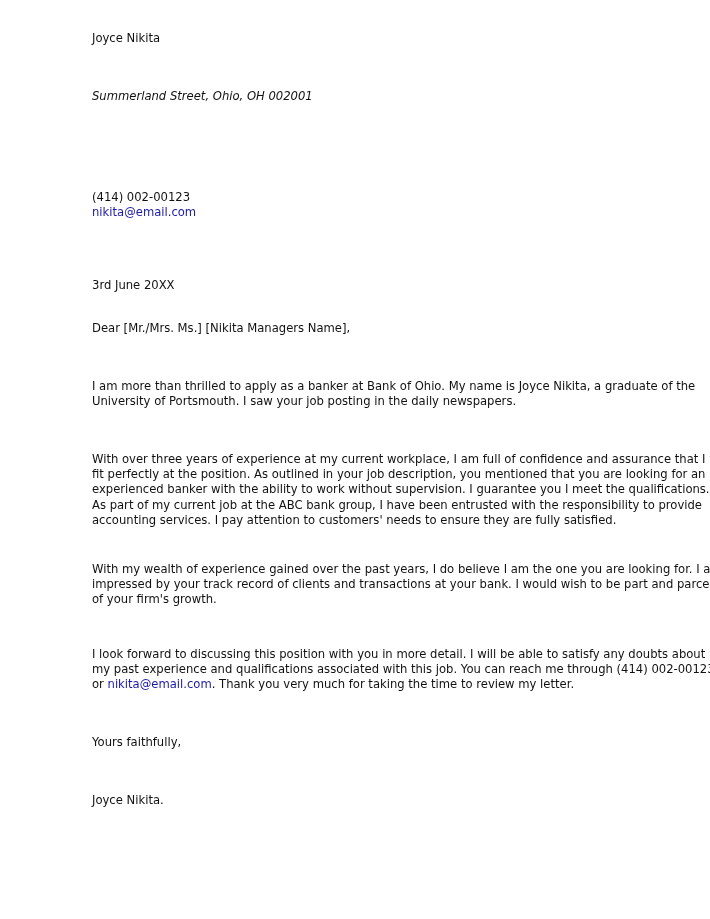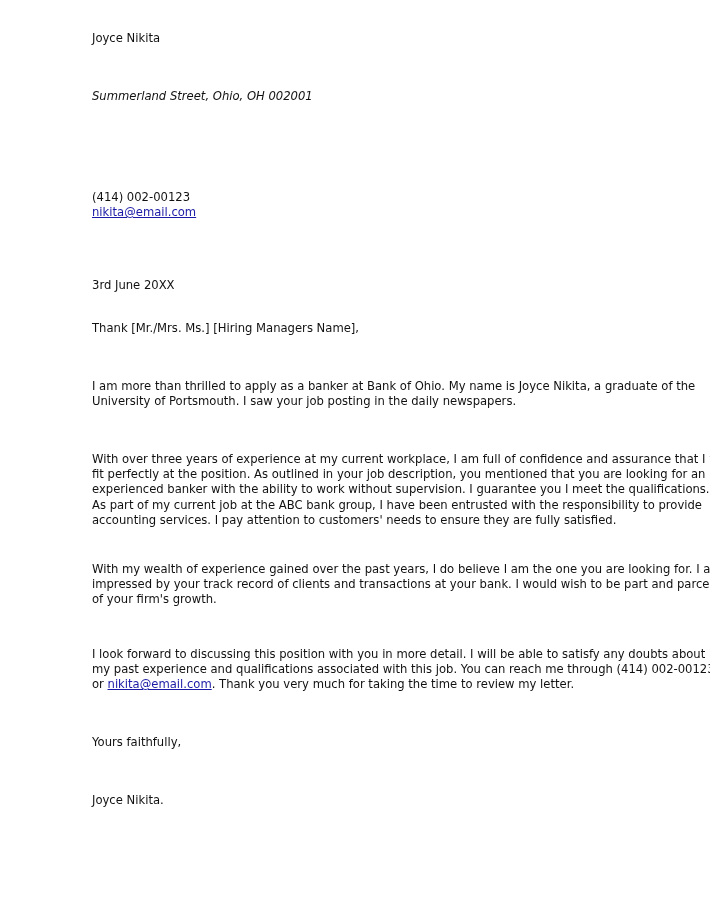--- a/index.html
+++ b/index.html
@@ -30,41 +30,40 @@
     }
     .para {
       position: absolute;
       left: 92px;
       width: 540px;
       line-height: 15.2px;
     }
     .para span.l { display: block; white-space: nowrap; }
     a.link {
       color: #1a1aa6;
-      text-decoration: underline;
     }
   </style>
 </head>
 <body>
 
 <div class="page">
 
   <div class="line" style="top:31px;">Joyce Nikita</div>
 
   <div class="line" style="top:89px;font-style:italic;">Summerland Street, Ohio, OH 002001</div>
 
   <div class="line" style="top:147px;margin-top:43px;">(414) 002-00123</div>
 
   <div class="line" style="top:205px;">
     <a class="link">nikita@email.com</a>
   </div>
 
   <div class="line" style="top:278px;">3rd June 20XX</div>
 
-  <div class="line" style="top:321px;">Thank [Mr./Mrs. Ms.] [Hiring Managers Name],</div>
+  <div class="line" style="top:321px;">Dear [Mr./Mrs. Ms.] [Nikita Managers Name],</div>
 
   <div class="para" style="top:379px;">
     <span class="l">I am more than thrilled to apply as a banker at Bank of Ohio. My name is Joyce Nikita, a graduate of the</span>
     <span class="l">University of Portsmouth. I saw your job posting in the daily newspapers.</span>
   </div>
 
   <div class="para" style="top:452px;">
     <span class="l">With over three years of experience at my current workplace, I am full of confidence and assurance that I will</span>
     <span class="l">fit perfectly at the position. As outlined in your job description, you mentioned that you are looking for an</span>
     <span class="l">experienced banker with the ability to work without supervision. I guarantee you I meet the qualifications.</span>

